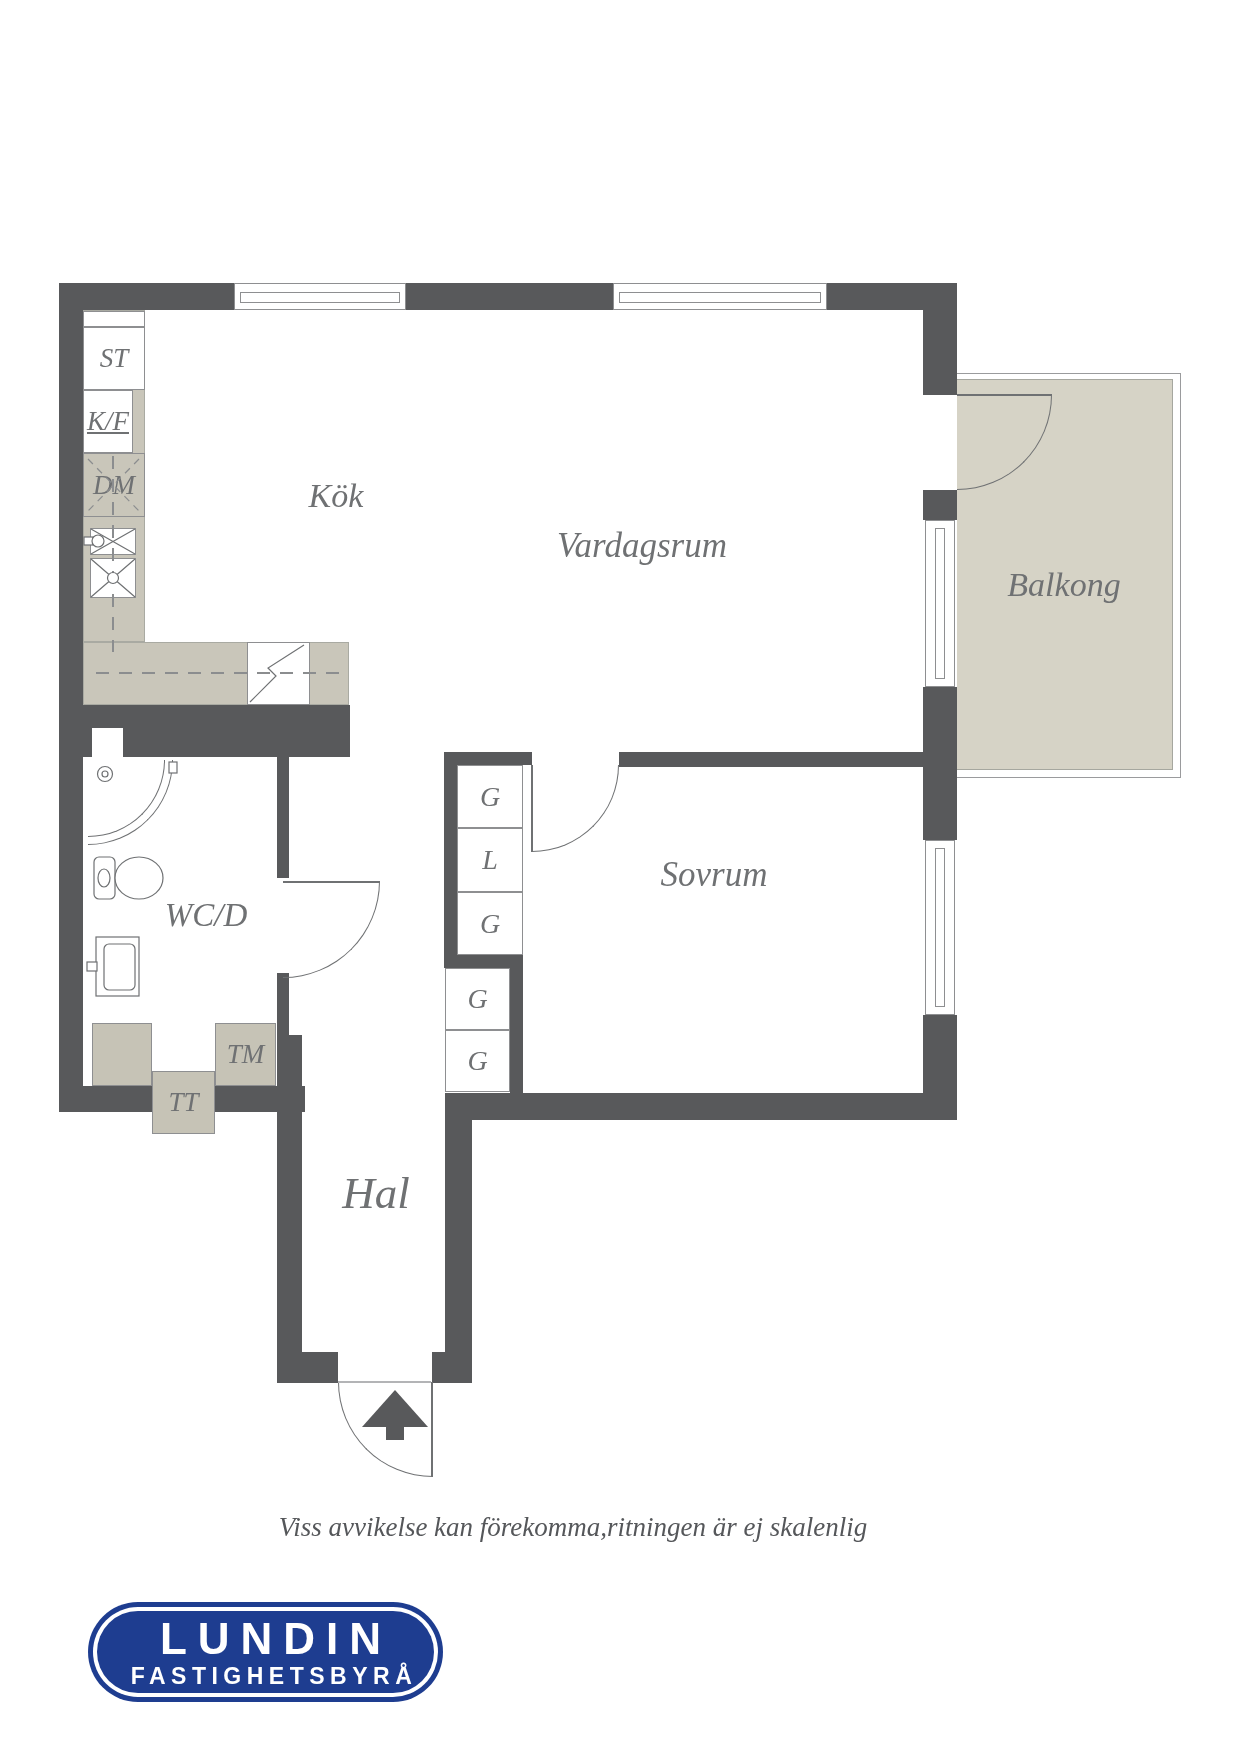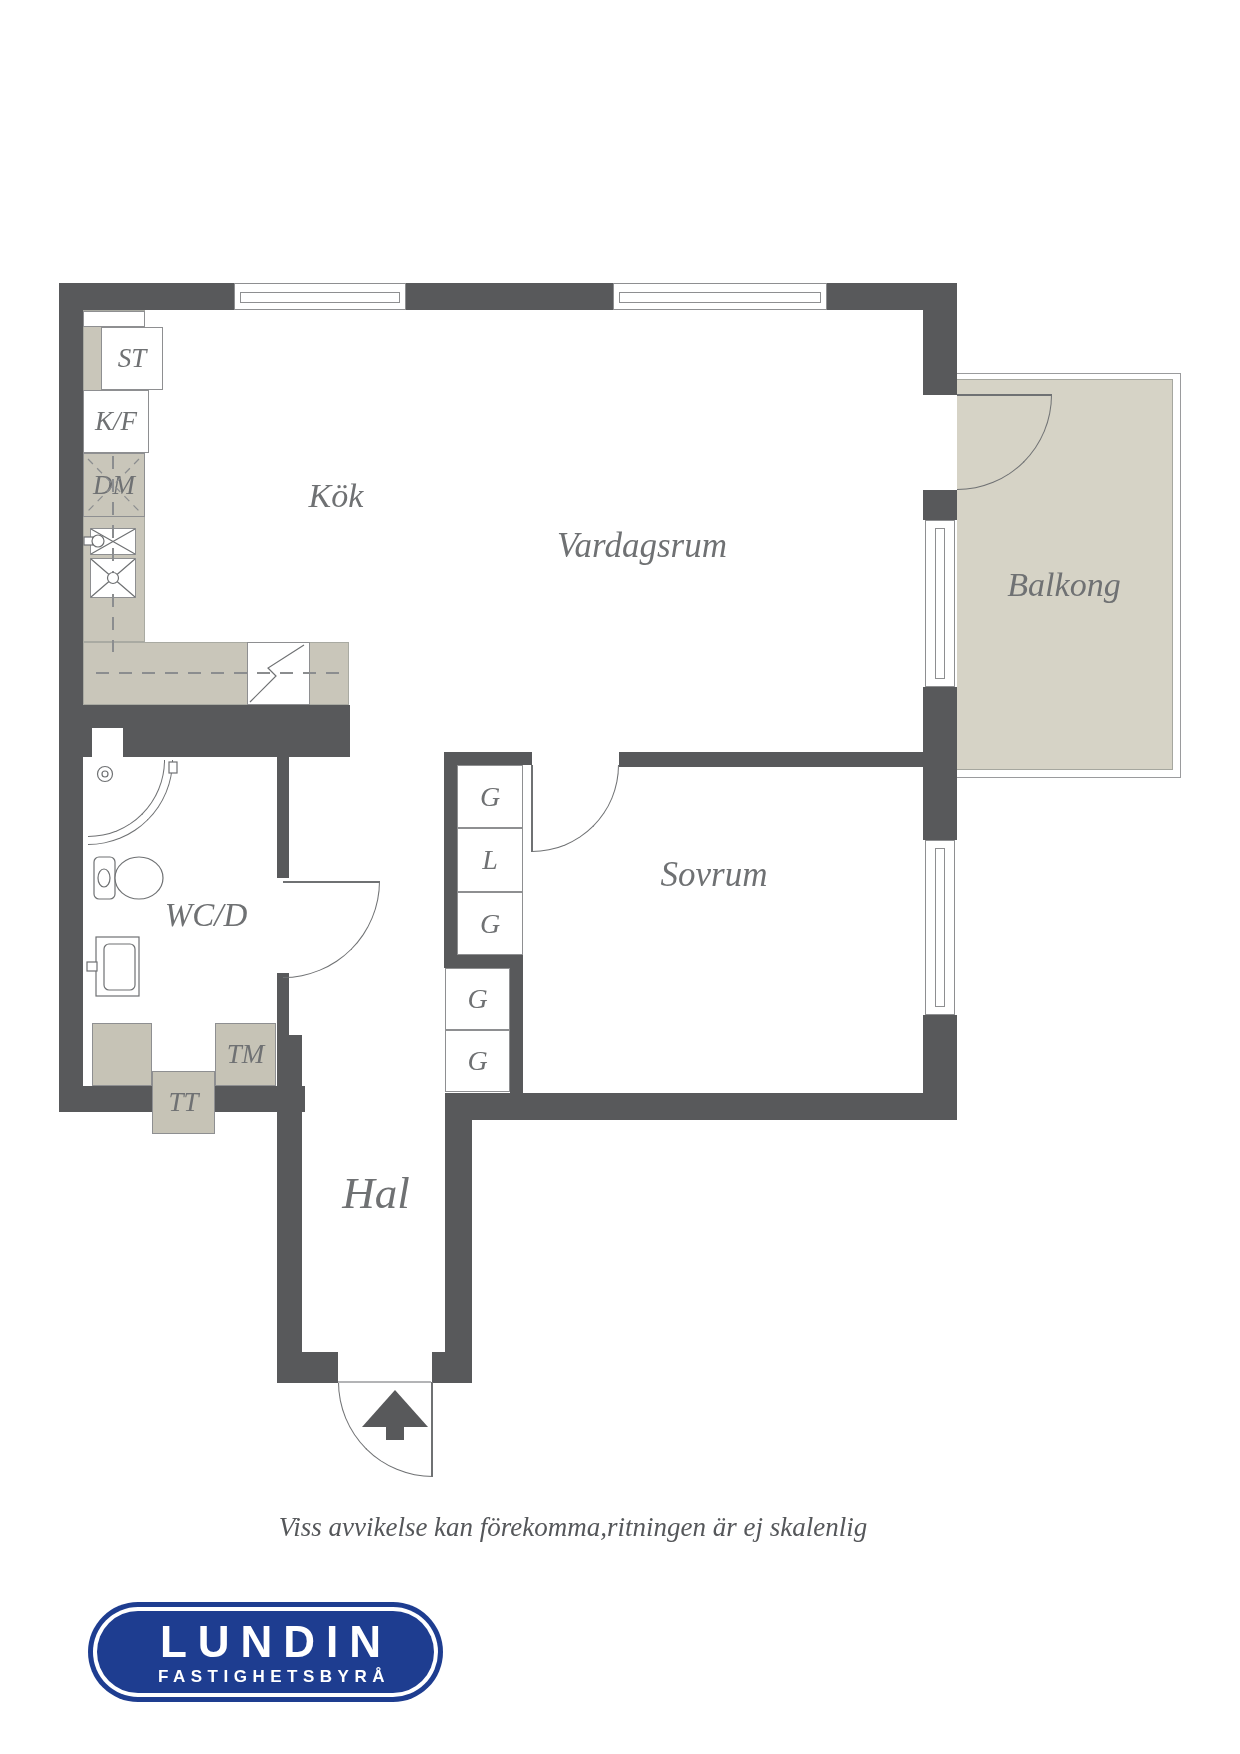--- a/index.html
+++ b/index.html
@@ -33,21 +33,21 @@
   .logo{position:absolute;left:88px;top:1602px;width:355px;height:100px;
         background:var(--blue);border-radius:52px;z-index:5;
         display:flex;align-items:center;justify-content:center;}
   .logo-mid{width:345px;height:90px;background:#ffffff;border-radius:46px;
             display:flex;align-items:center;justify-content:center;}
   .logo-inner{width:337px;height:82px;background:var(--blue);border-radius:42px;
               display:flex;flex-direction:column;align-items:center;justify-content:center;
               font-family:"Liberation Sans", sans-serif;color:#ffffff;}
   .logo-name{font-size:44px;font-weight:bold;letter-spacing:11px;line-height:1;
              margin-left:21px;}
-  .logo-tagline{font-size:17px;font-weight:bold;letter-spacing:5.5px;line-height:1;
+  .logo-tagline{font-size:23px;font-weight:bold;letter-spacing:5.5px;line-height:1;
                 margin-top:4px;margin-left:17px;}
 </style>
 </head>
 <body>
 
 <div class="plan">
 
   <div class="abs wall" style="left:59px;top:283px;width:24px;height:829px;"></div>
   <div class="abs wall" style="left:59px;top:283px;width:175px;height:27px;"></div>
   <div class="abs wall" style="left:406px;top:283px;width:207px;height:27px;"></div>
@@ -80,24 +80,24 @@
   <div class="abs window" style="left:613px;top:283px;width:214px;height:27px;"></div>
   <div class="abs winpane" style="left:619px;top:292px;width:202px;height:11px;"></div>
   <div class="abs window" style="left:925px;top:520px;width:30px;height:167px;"></div>
   <div class="abs winpane" style="left:935px;top:528px;width:10px;height:151px;"></div>
   <div class="abs window" style="left:925px;top:840px;width:30px;height:175px;"></div>
   <div class="abs winpane" style="left:935px;top:848px;width:10px;height:159px;"></div>
 
   <div class="abs counter" style="left:83px;top:310px;width:62px;height:332px;"></div>
   <div class="abs counter" style="left:83px;top:642px;width:266px;height:63px;"></div>
   <div class="abs unit" style="left:83px;top:311px;width:62px;height:16px;"></div>
-  <div class="abs unit small-label" style="left:83px;top:327px;width:62px;height:63px;margin-left:18px;">
+  <div class="abs unit small-label" style="left:83px;top:327px;width:62px;height:63px;">
       <span>ST</span>
     </div>
-  <div class="abs unit small-label" style="left:83px;top:390px;width:66px;height:63px;">
+  <div class="abs unit small-label" style="left:83px;top:390px;width:50px;height:63px;text-decoration:underline;">
       <span>K/F</span>
     </div>
   <div class="abs unit beige small-label" style="left:83px;top:453px;width:62px;height:64px;">
       <span>DM</span>
     </div>
   <div class="abs unit" style="left:90px;top:528px;width:46px;height:27px;"></div>
   <div class="abs unit" style="left:90px;top:558px;width:46px;height:40px;"></div>
   <div class="abs unit" style="left:247px;top:642px;width:63px;height:63px;"></div>
 
   <div class="abs unit beige2" style="left:92px;top:1023px;width:60px;height:63px;"></div>

